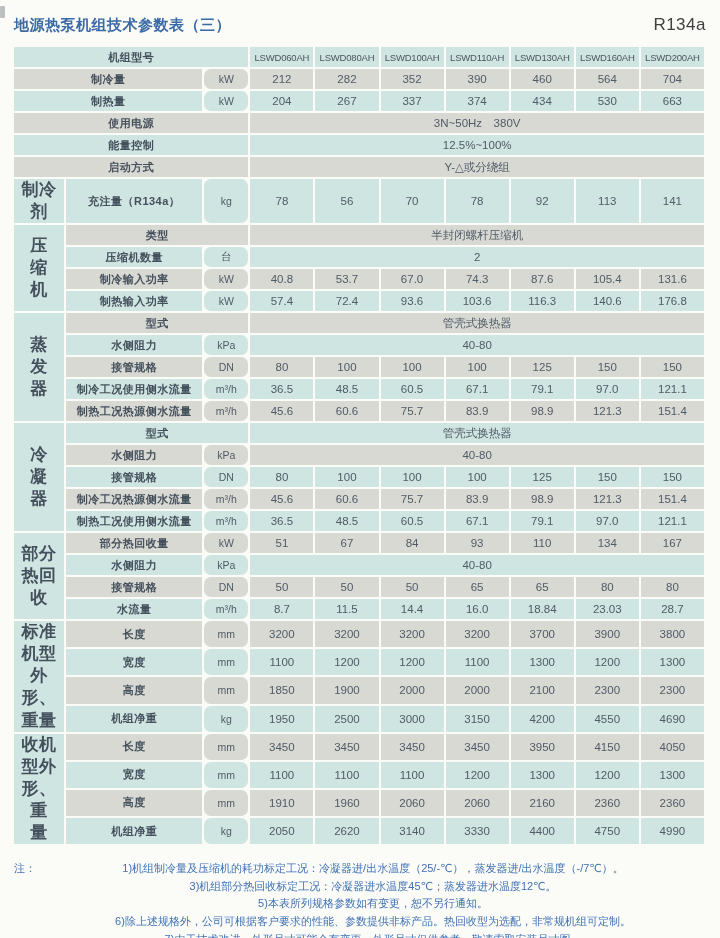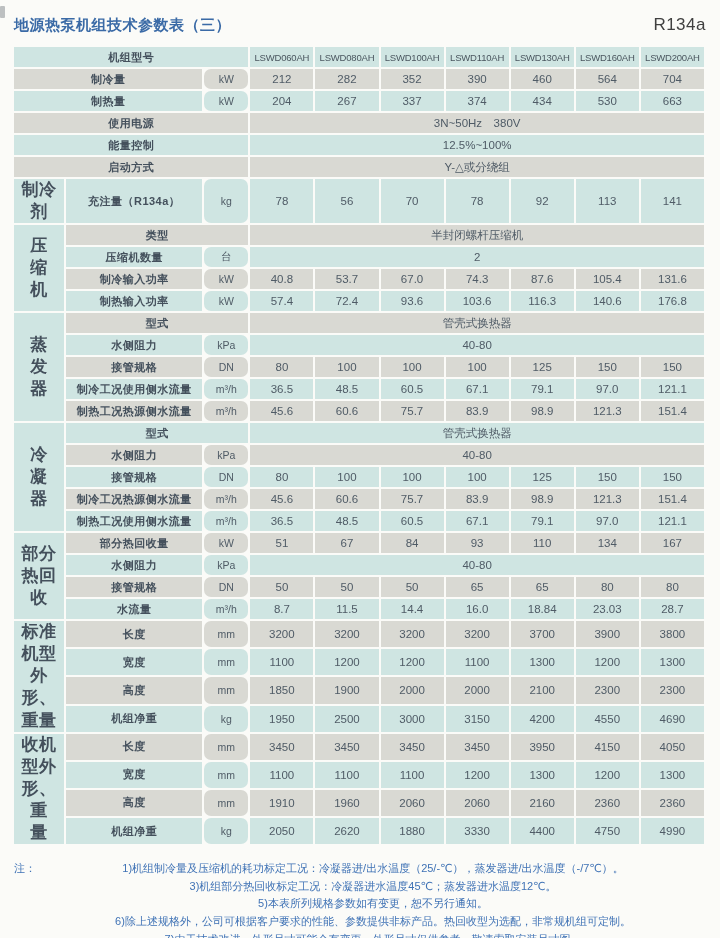--- a/index.html
+++ b/index.html
@@ -353,21 +353,21 @@
         <td class="gray value-cell">2060</td>
         <td class="gray value-cell">2160</td>
         <td class="gray value-cell">2360</td>
         <td class="gray value-cell">2360</td>
       </tr>
       <tr>
         <td class="cyan row-label" colspan="1">机组净重</td>
         <td class="cyan unit-cell">kg</td>
         <td class="cyan value-cell">2050</td>
         <td class="cyan value-cell">2620</td>
-        <td class="cyan value-cell">1880</td>
+        <td class="cyan value-cell">3140</td>
         <td class="cyan value-cell">3330</td>
         <td class="cyan value-cell">4400</td>
         <td class="cyan value-cell">4750</td>
         <td class="cyan value-cell">4990</td>
       </tr>
     </tbody>
 </table>
 
 <div class="notes">
   <div class="notes-prefix">注：</div>

